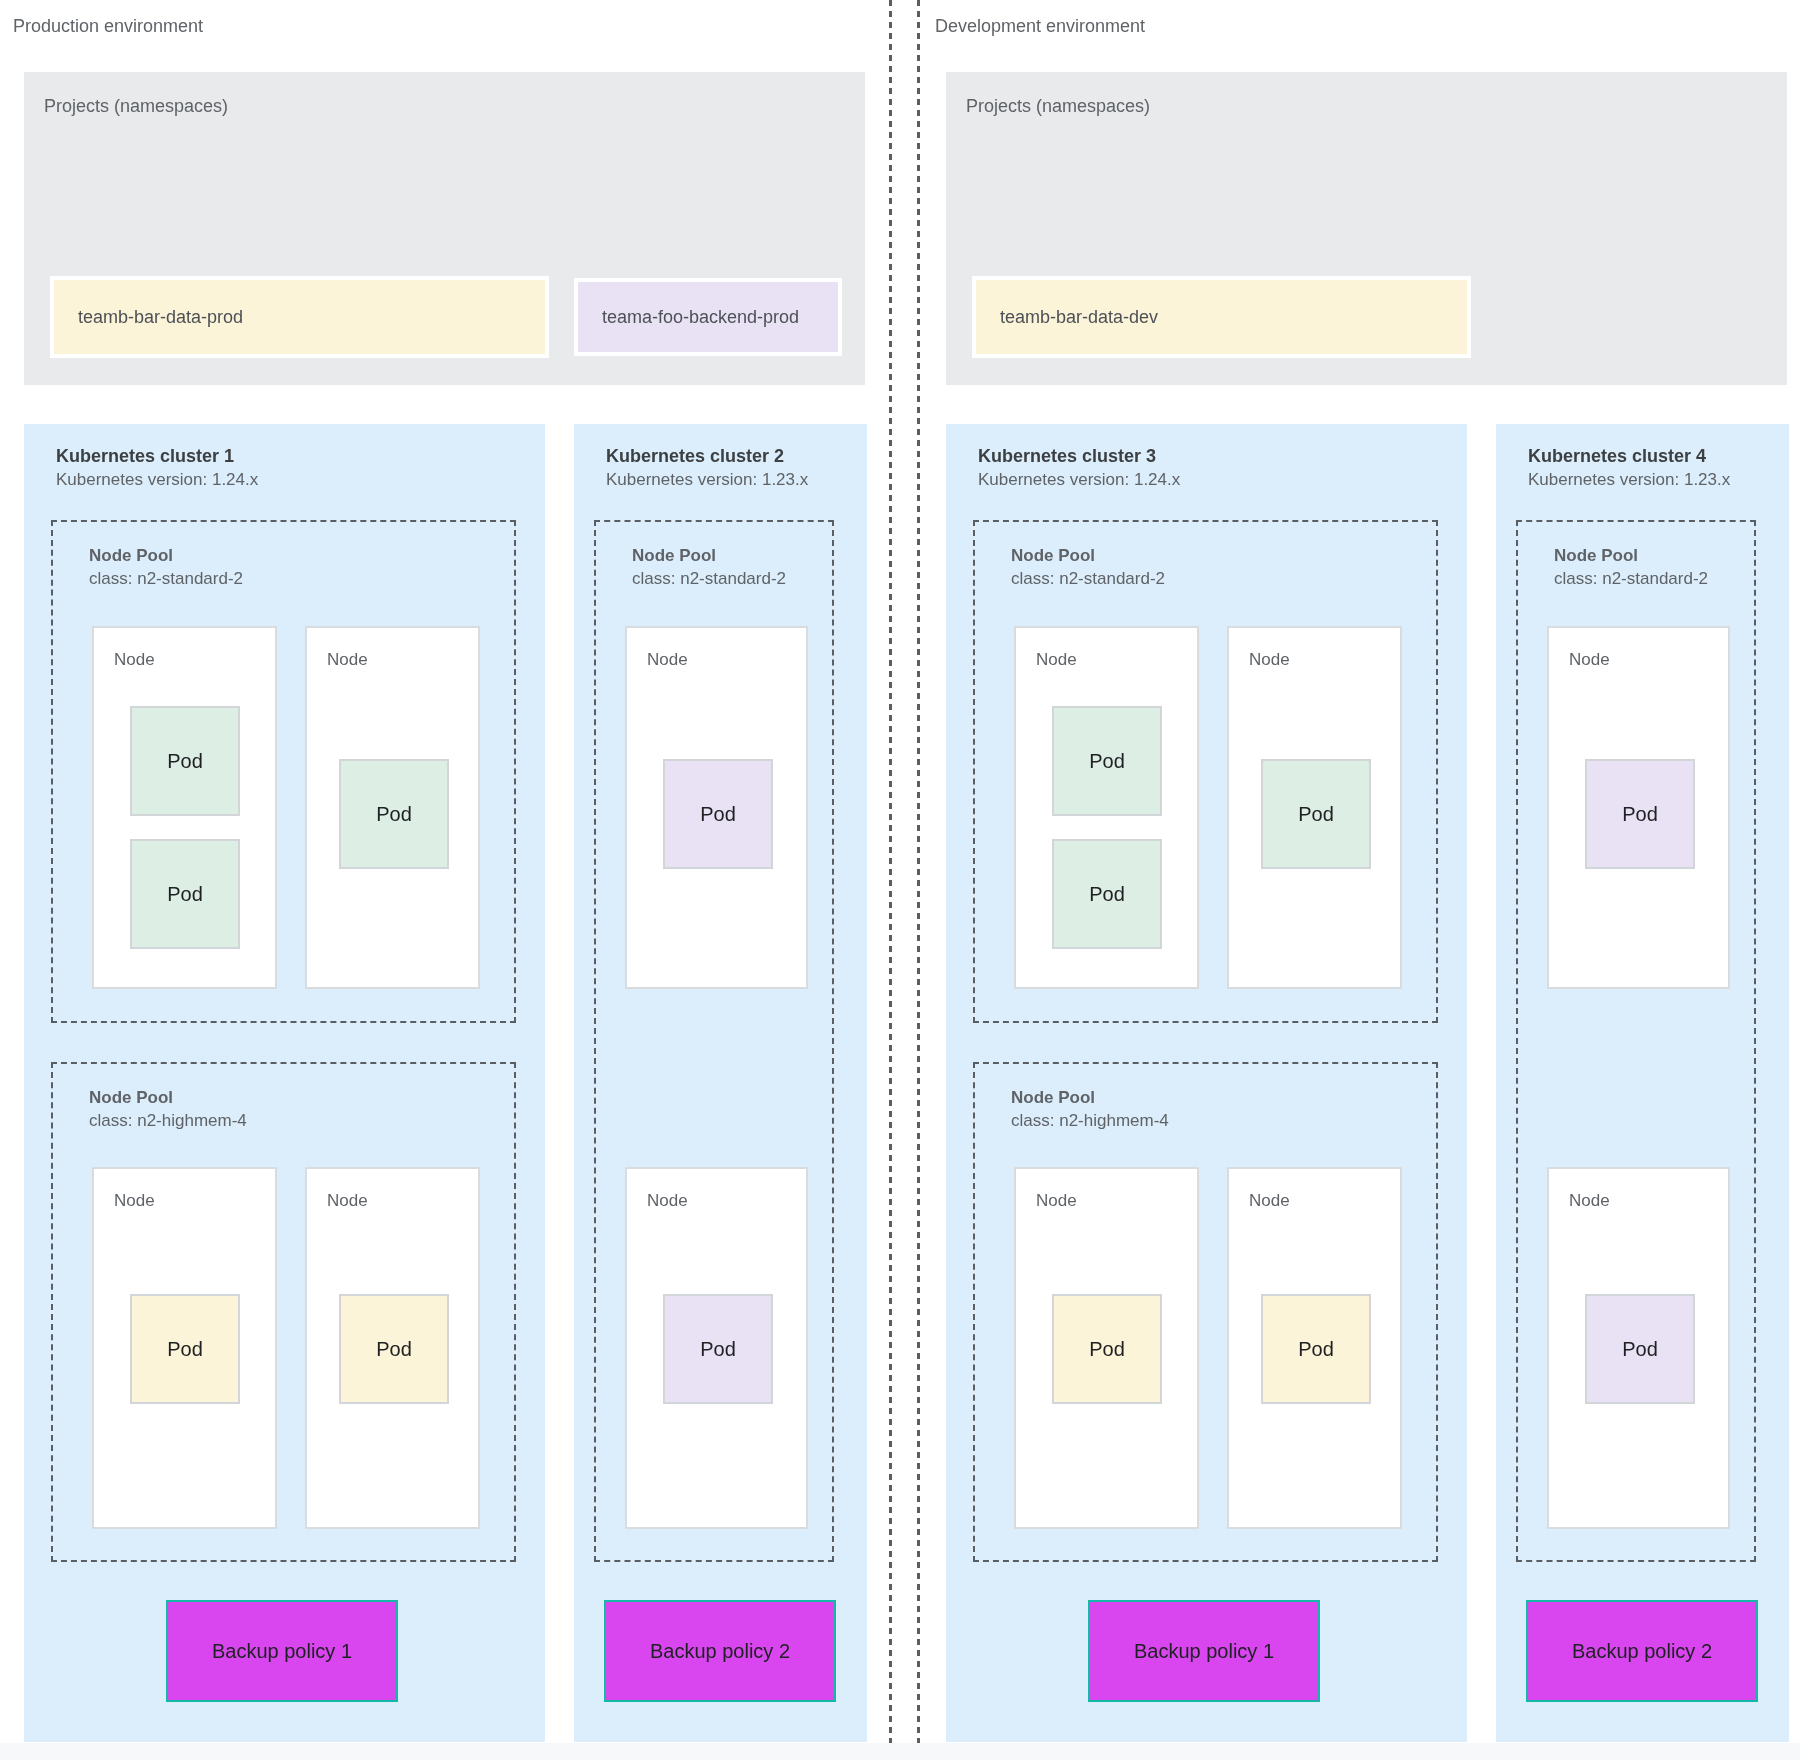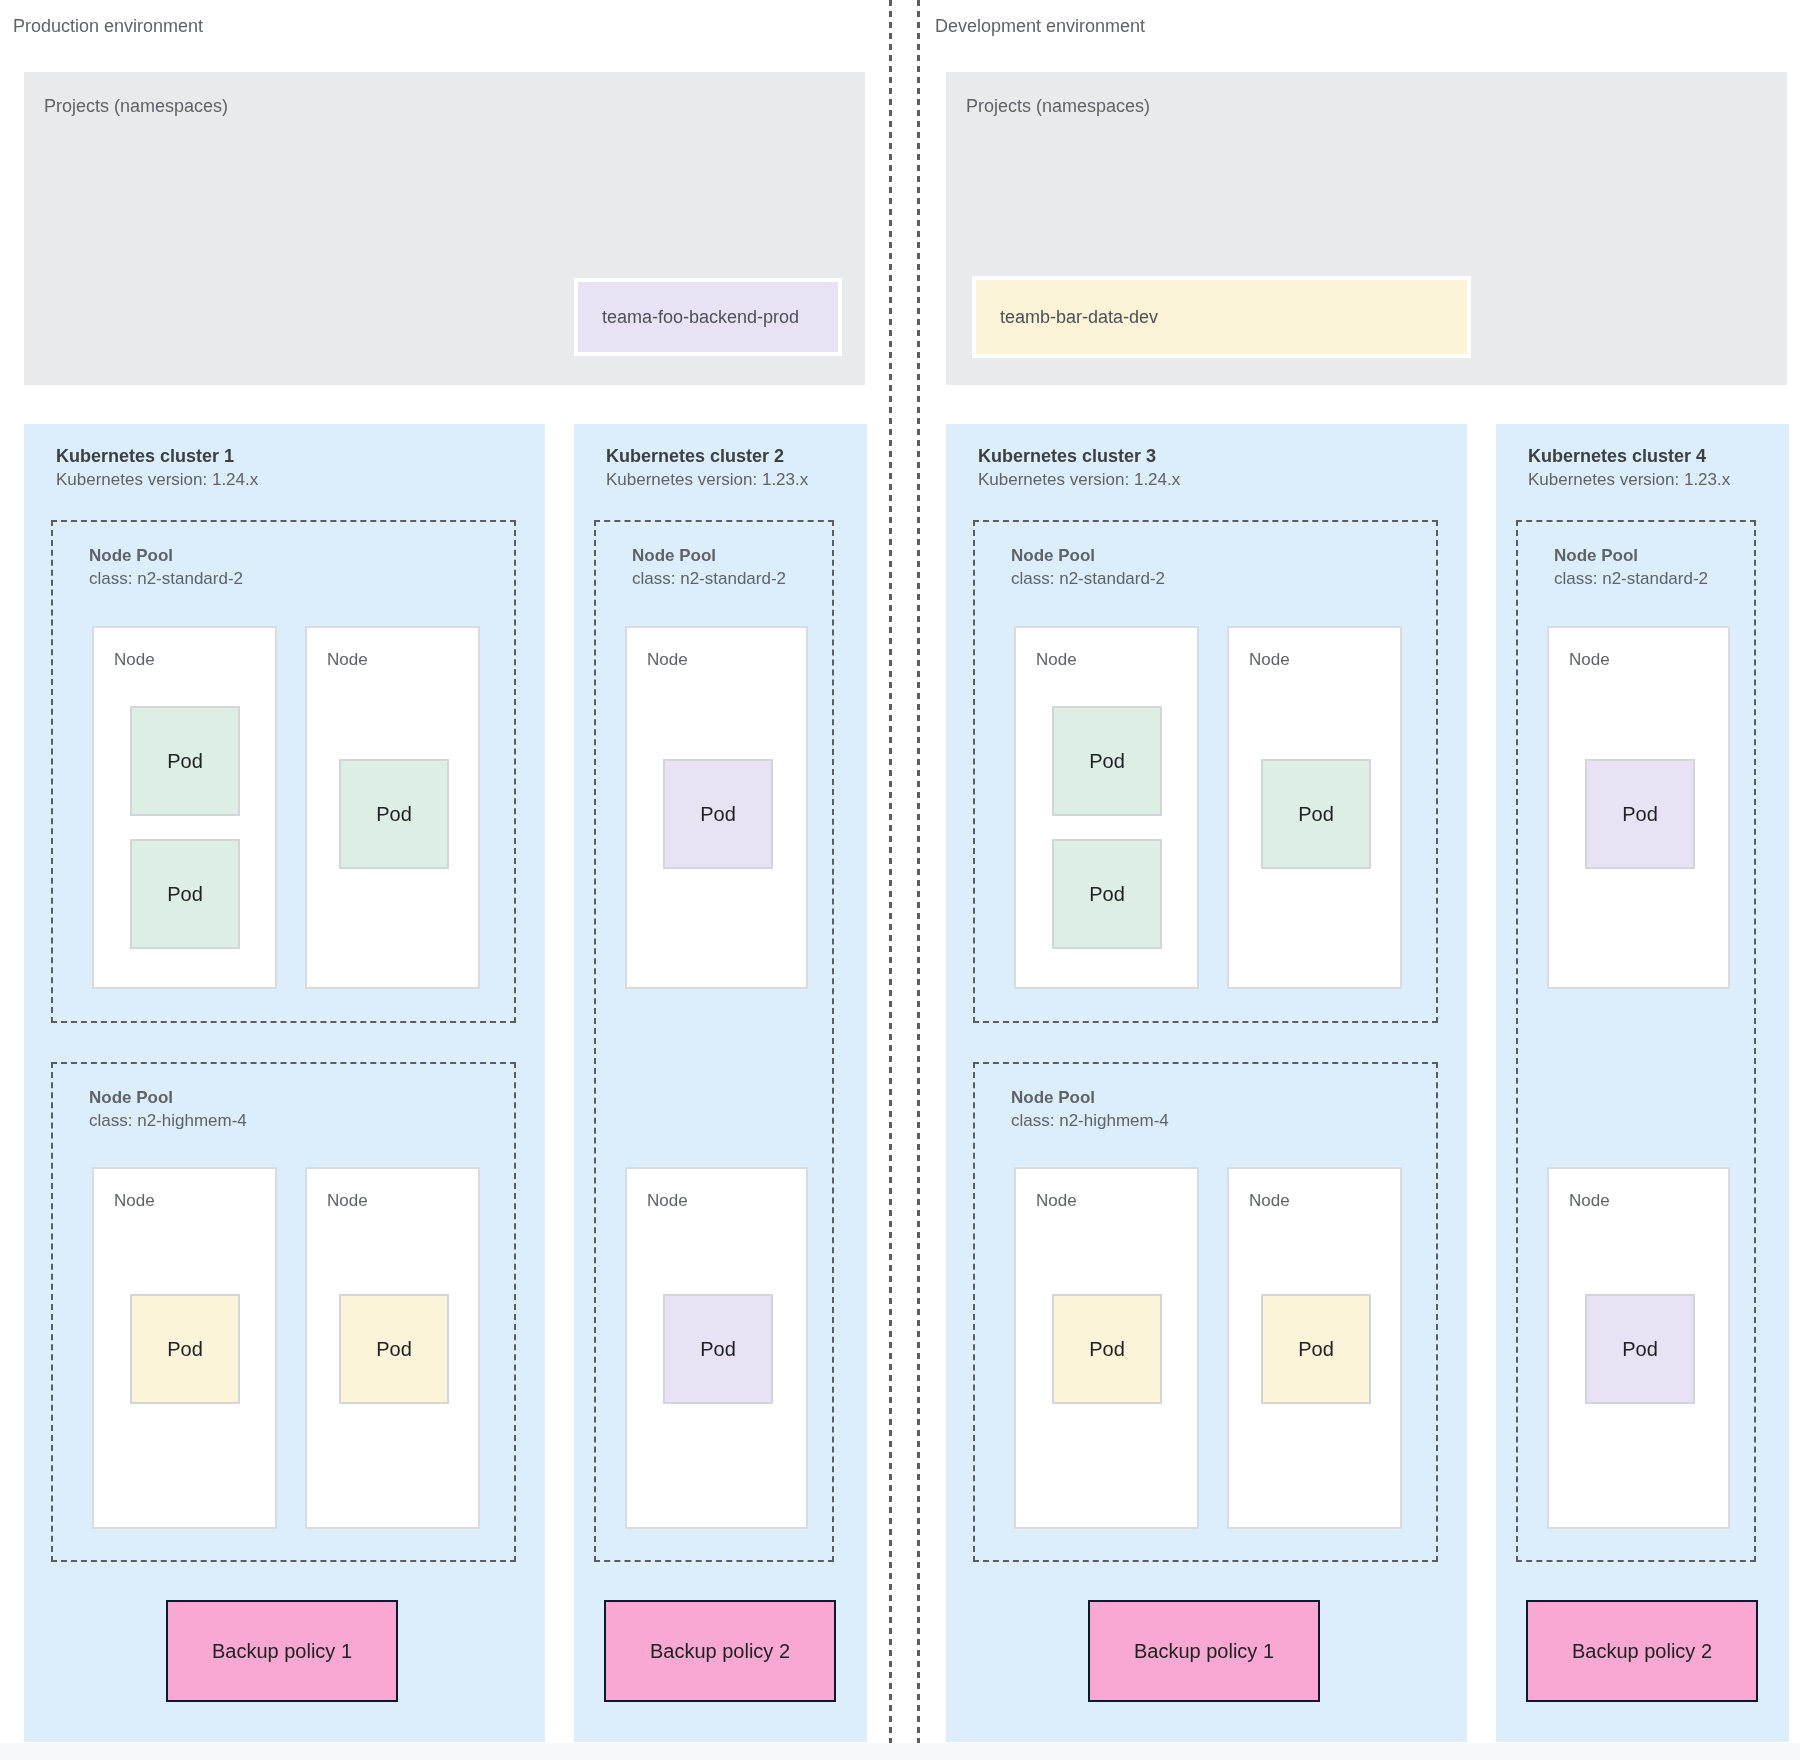--- a/index.html
+++ b/index.html
@@ -24,36 +24,37 @@
   .cluster__version{position:absolute;left:32px;top:46px;font-size:17px;color:#5f6368;white-space:nowrap;}
   .pool{position:absolute;border:2px dashed #5a5d61;box-sizing:border-box;text-decoration:underline;}
   .pool__name{position:absolute;left:36px;top:24px;font-size:17px;font-weight:bold;color:#5f6368;white-space:nowrap;}
   .pool__class{position:absolute;left:36px;top:47px;font-size:17px;color:#5f6368;white-space:nowrap;}
   .node{position:absolute;background:#ffffff;border:2px solid #d9dcde;box-sizing:border-box;}
   .node__label{position:absolute;left:20px;top:22px;font-size:17px;color:#5f6368;}
   .pod{position:absolute;width:110px;height:110px;border:2px solid #d3d6d8;box-sizing:border-box;display:flex;align-items:center;justify-content:center;font-size:20px;color:#202124;}
   .pod--green{background:#ddeee5;}
   .pod--yellow{background:#fcf4d8;}
   .pod--purple{background:#e9e2f4;}
-  .backup{position:absolute;width:232px;height:102px;background:#f9a8d4;border:2px solid #0f172a;box-sizing:border-box;display:flex;align-items:center;justify-content:center;font-size:20px;color:#202124;white-space:nowrap;}
+  .backup{position:absolute;width:232px;height:102px;background:#d946ef;border:2px solid #14b8a6;box-sizing:border-box;display:flex;align-items:center;justify-content:center;font-size:20px;color:#202124;white-space:nowrap;}
   .vline{position:absolute;top:0;width:3px;height:1760px;background:repeating-linear-gradient(to bottom,#5a5d61 0 6px,transparent 6px 11px);}
   .vline--a{left:889px;}
   .vline--b{left:917px;}
   .bottom-edge{position:absolute;left:0;top:1743px;width:1800px;height:17px;background:#f6f8f9;}
 </style>
 </head>
 <body>
 
 <div id="canvas">
 
   <div class="env env--prod">
     <div class="env-label">Production environment</div>
 
     <div class="gray-box">
       <div class="projects-title">Projects (namespaces)</div>
+      <div class="proj proj--yellow proj--b">teamb-bar-data-prod</div>
       <div class="proj proj--purple proj--c">teama-foo-backend-prod</div>
     </div>
 
     <div class="cluster cluster--wide">
       <div class="cluster__title">Kubernetes cluster 1</div>
       <div class="cluster__version">Kubernetes version: 1.24.x</div>
 
       <div class="pool" style="left:27px;top:96px;width:465px;height:503px">
         <div class="pool__name">Node Pool</div>
         <div class="pool__class">class: n2-standard-2</div>

